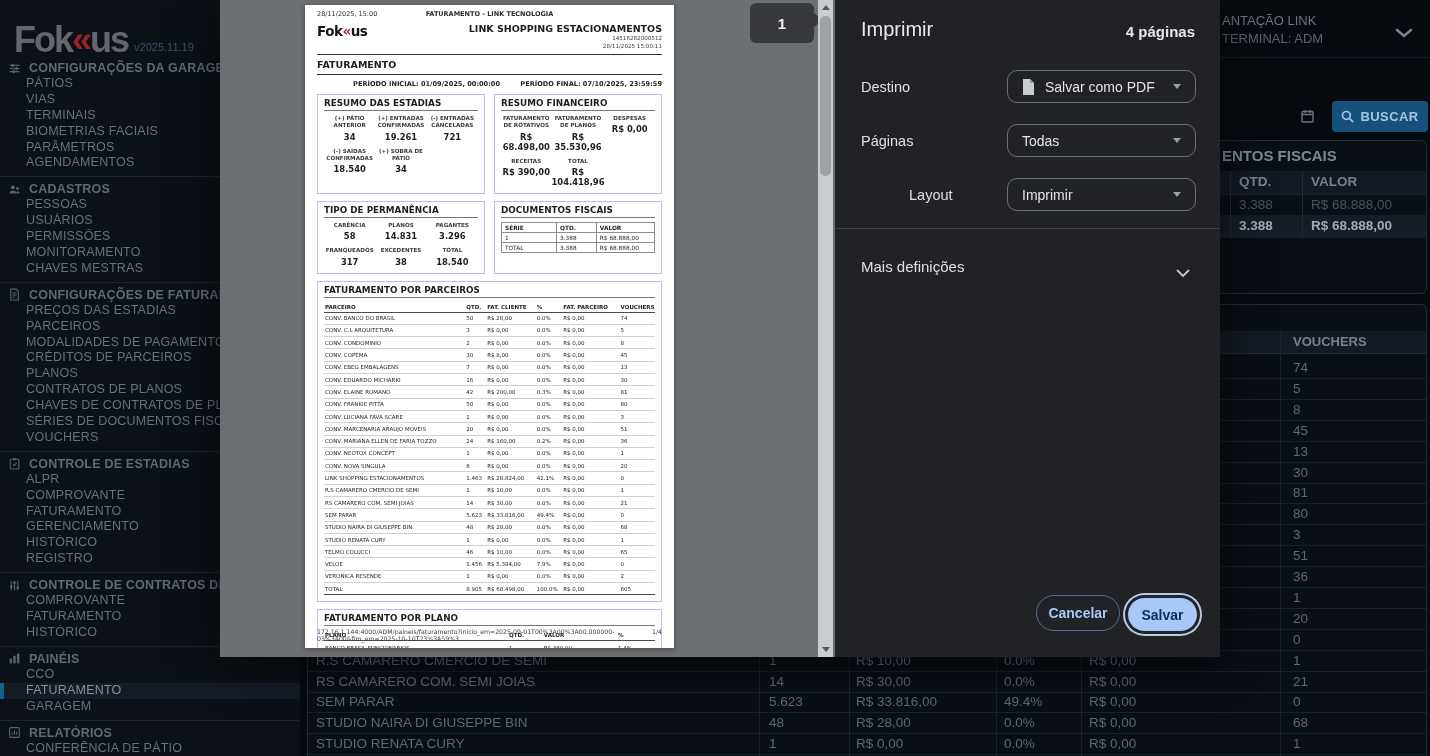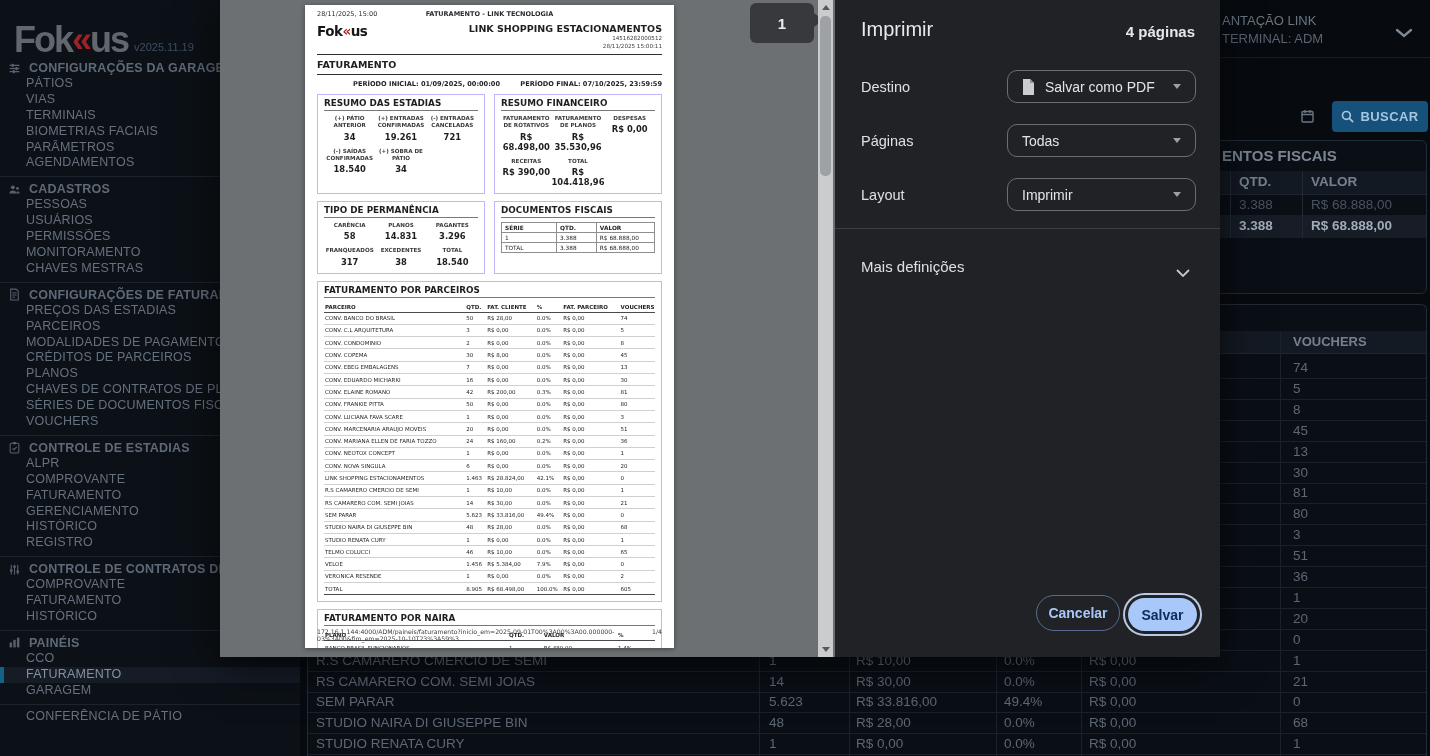--- a/index.html
+++ b/index.html
@@ -189,20 +189,21 @@
                 <path d="M8 9h8M8 13h8M8 17h5" stroke="currentColor" stroke-width="1.8" fill="none"></path>
               </svg>
             </span>
             <span class="sb-head-label">CONFIGURAÇÕES DE FATURAME</span>
           </div>
           <div class="sb-item">PREÇOS DAS ESTADIAS</div>
           <div class="sb-item">PARCEIROS</div>
           <div class="sb-item">MODALIDADES DE PAGAMENTO</div>
           <div class="sb-item">CRÉDITOS DE PARCEIROS</div>
           <div class="sb-item">PLANOS</div>
+          <div class="sb-item">CONTRATOS DE PLANOS</div>
           <div class="sb-item">CHAVES DE CONTRATOS DE PLAN</div>
           <div class="sb-item">SÉRIES DE DOCUMENTOS FISCAI</div>
           <div class="sb-item">VOUCHERS</div>
         </div>
         <div class="sb-section">
           <div class="sb-head">
             <span class="sb-icon">
               <svg viewBox="0 0 24 24" width="13" height="13" fill="currentColor">
                 <rect x="4" y="4" width="16" height="18" rx="2" fill="none" stroke="currentColor" stroke-width="2"></rect>
                 <rect x="9" y="2" width="6" height="4" rx="1"></rect>
@@ -243,20 +244,29 @@
                 <rect x="16.5" y="3" width="4.5" height="18"></rect>
               </svg>
             </span>
             <span class="sb-head-label">PAINÉIS</span>
           </div>
           <div class="sb-item">CCO</div>
           <div class="sb-item selected">FATURAMENTO</div>
           <div class="sb-item">GARAGEM</div>
         </div>
         <div class="sb-section">
+          <div class="sb-head">
+            <span class="sb-icon">
+              <svg viewBox="0 0 24 24" width="13" height="13" fill="currentColor">
+                <rect x="3" y="3" width="18" height="18" rx="2" fill="none" stroke="currentColor" stroke-width="2"></rect>
+                <path d="M8 16v-4M12 16V8M16 16v-6" stroke="currentColor" stroke-width="2" fill="none"></path>
+              </svg>
+            </span>
+            <span class="sb-head-label">RELATÓRIOS</span>
+          </div>
           <div class="sb-item">CONFERÊNCIA DE PÁTIO</div>
         </div>
       </nav>
   </aside>
 
   <main class="main">
     <div class="topbar">
       <div class="tb-line1">ANTAÇÃO LINK</div>
       <div class="tb-line2">TERMINAL: ADM</div>
       <span class="tb-chevron">
@@ -816,21 +826,21 @@
                     <td>R$ 68.498,00</td>
                     <td>100.0%</td>
                     <td>R$ 0,00</td>
                     <td>605</td>
                   </tr>
                 </tbody>
             </table>
           </div>
 
           <div class="pbox wide" style="flex:none;">
-            <div class="pbox-title">FATURAMENTO POR NAIRA</div>
+            <div class="pbox-title">FATURAMENTO POR PLANO</div>
             <table class="ptable planos">
               <colgroup>
                 <col style="width:55.6%">
                   <col style="width:10.5%">
                   <col style="width:22.4%">
                   <col style="width:11.5%">
               </colgroup>
               <thead>
                   <tr>
                 <th>PLANO</th>
@@ -884,21 +894,21 @@
         <span>Salvar como PDF</span>
         <span class="caret"></span>
       </div>
 
       <div class="field-label" style="top:133px;">Páginas</div>
       <div class="select" style="top:124px;">
         <span>Todas</span>
         <span class="caret"></span>
       </div>
 
-      <div class="field-label" style="top:187px;">Layout</div>
+      <div class="field-label" style="top:187px;margin-left:48px;">Layout</div>
       <div class="select" style="top:178px;">
         <span>Imprimir</span>
         <span class="caret"></span>
       </div>
 
       <div class="panel-divider"></div>
 
       <div class="more-row">
         <span class="more-label">Mais definições</span>
         <span class="more-chevron">

